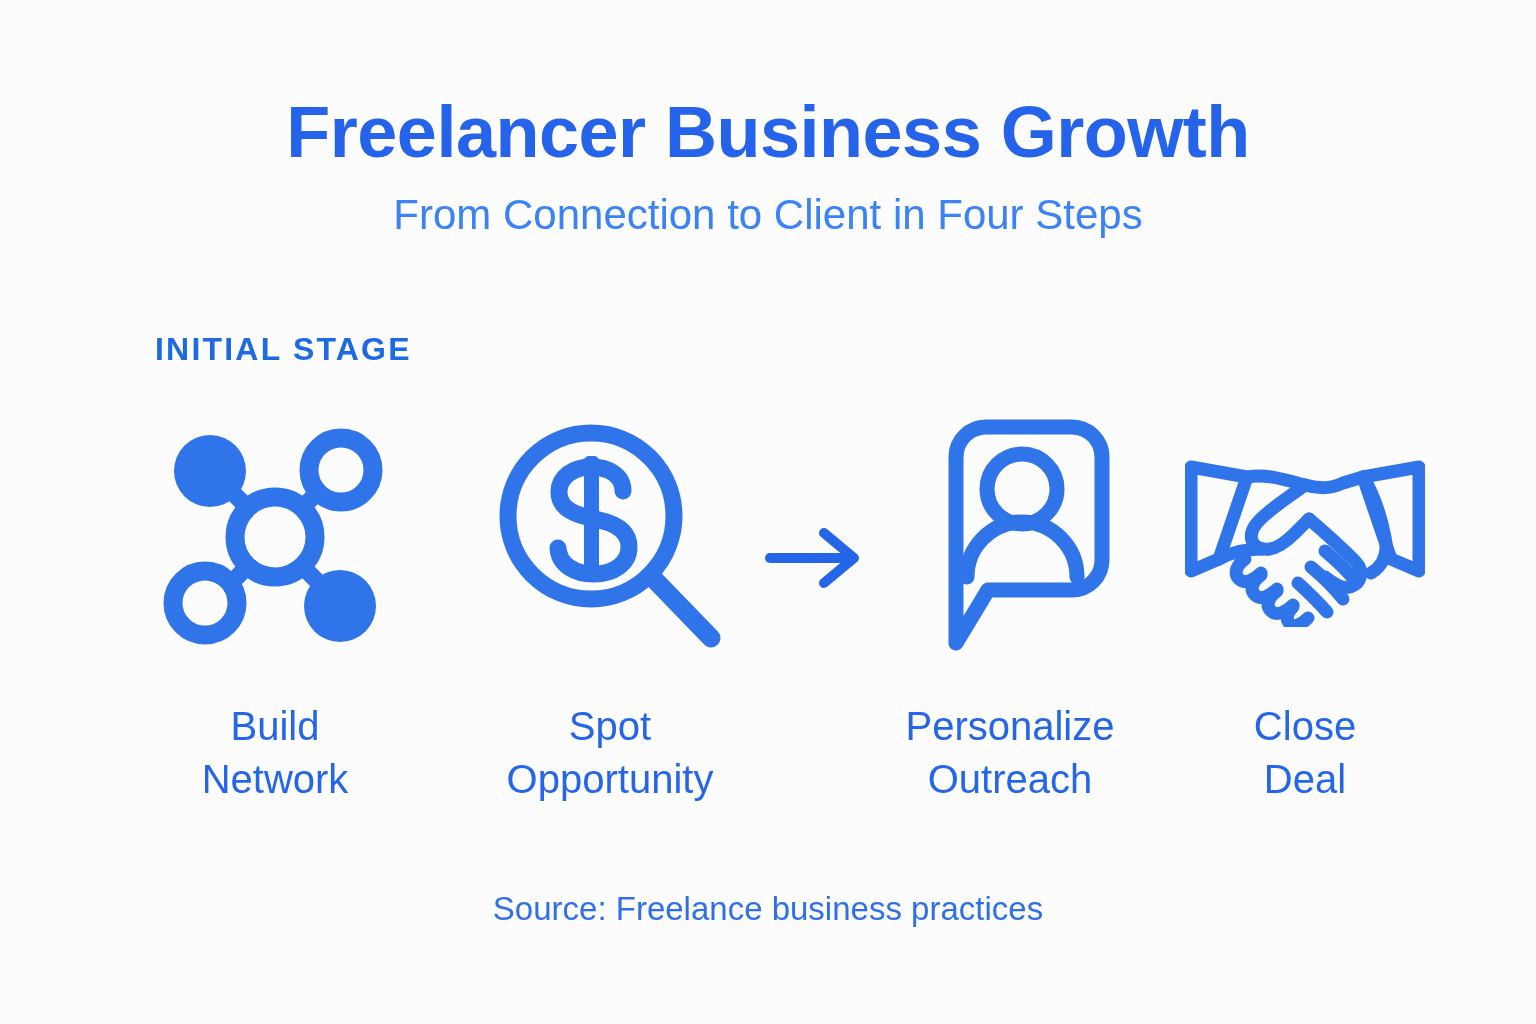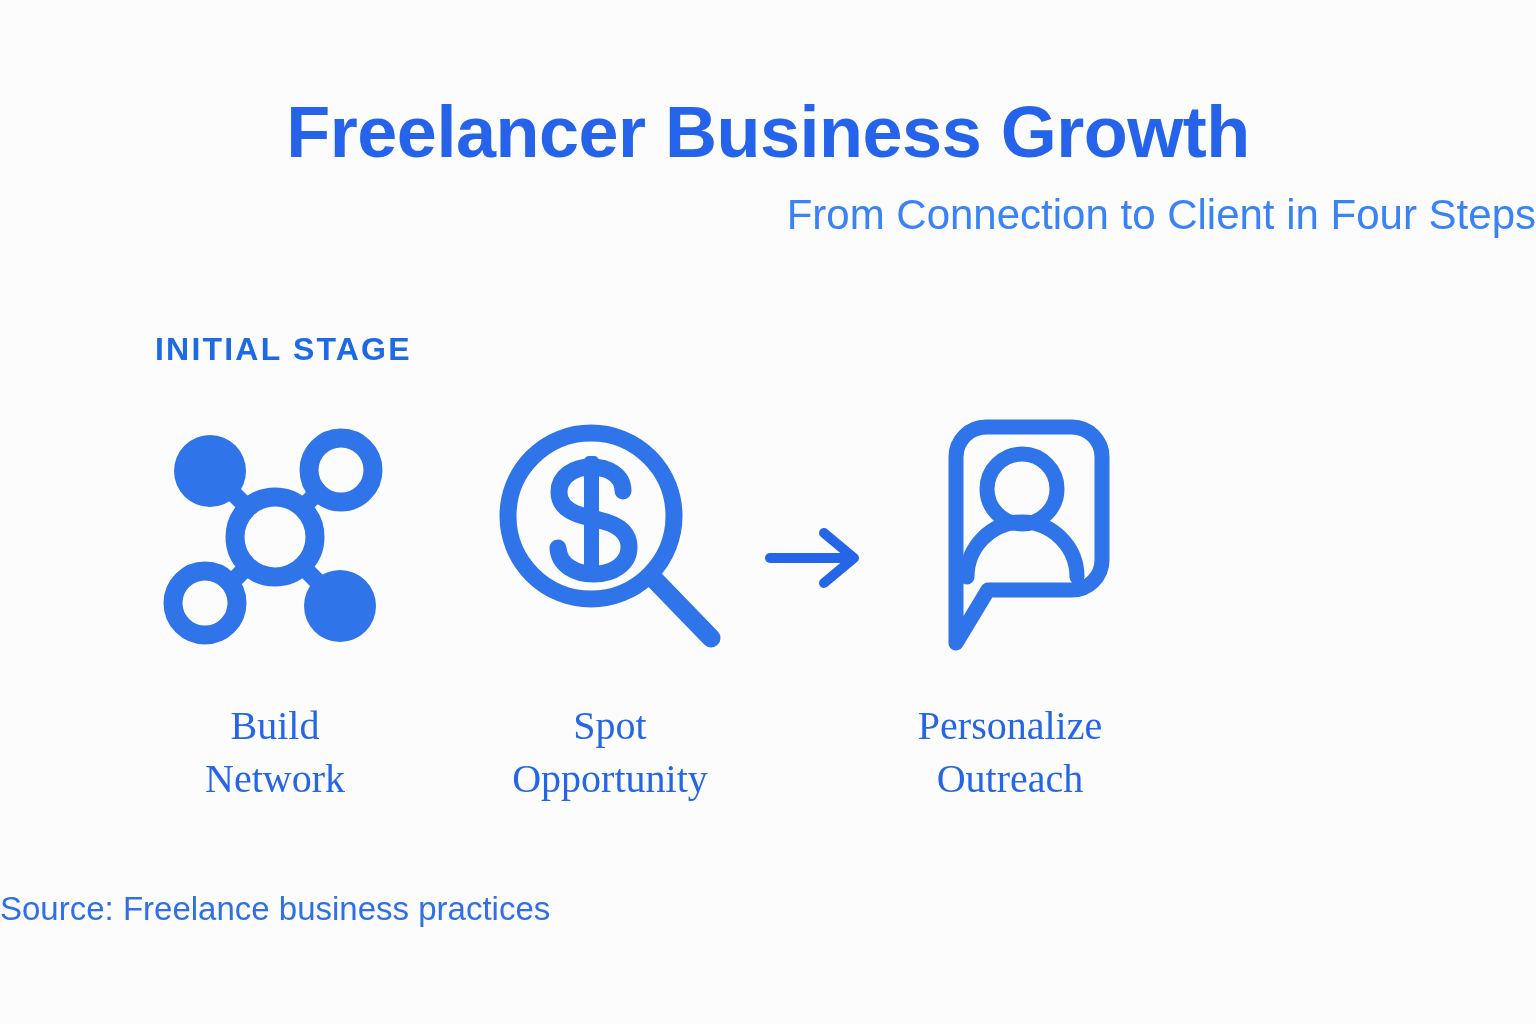--- a/index.html
+++ b/index.html
@@ -33,21 +33,21 @@
     line-height: 1;
     letter-spacing: -0.5px;
     color: #2563eb;
     white-space: nowrap;
   }
   .subtitle {
     position: absolute;
     top: 186px;
     left: 0;
     width: 1536px;
-    text-align: right;
+    text-align: center;
     font-size: 42px;
     font-weight: 400;
     line-height: 1;
     color: #3b82f6;
     white-space: nowrap;
   }
 
   
   .stage-label {
     position: absolute;
@@ -61,21 +61,20 @@
   .stage-initial { top: 325px; left: 155px; }
   .stage-growth  { top: 325px; left: 1010px; }
 
   
   .steps {
     position: absolute;
     top: 404px;
     left: 120px;
     width: 1320px;
     height: 420px;
-    font-family: Liberation Serif, serif;
   }
   .step {
     position: absolute;
     top: 0;
     width: 270px;
     height: 420px;
   }
   .step-1 { left: 20px; }
   .step-2 { left: 355px; }
   .step-3 { left: 755px; }
@@ -114,21 +113,21 @@
     width: 110px;
     height: 90px;
   }
 
   
   .source {
     position: absolute;
     top: 884px;
     left: 0;
     width: 1536px;
-    text-align: left;
+    text-align: center;
     font-size: 33px;
     font-weight: 400;
     color: #2f6fe8;
     line-height: 1;
     white-space: nowrap;
   }
 </style>
 </head>
 <body>
 
@@ -209,20 +208,67 @@
 
           <circle cx="112" cy="74" r="35"></circle>
 
           <path d="M57 162 a55 55 0 0 1 110 0"></path>
         </svg>
       </div>
       <div class="step-caption">Personalize
 Outreach</div>
     </div>
 
+    <div class="step step-4">
+      <div class="icon-box">
+        <svg width="240" height="180" viewBox="0 0 240 180" fill="none" stroke="#2f74e8" stroke-width="13" stroke-linecap="round" stroke-linejoin="round">
+
+          <path d="M6 20 L6 124 L34 112 L62 30 Z"></path>
+
+          <path d="M234 20 L234 124 L206 112 L178 30 Z"></path>
+
+          <path d="M62 30
+                   C82 26 104 34 120 38
+                   C134 42 146 42 158 36
+                   L178 30"></path>
+
+          <path d="M120 38
+                   C104 50 84 62 72 76
+                   C62 88 66 100 78 102
+                   C88 104 100 96 110 86
+                   L124 72"></path>
+
+          <path d="M124 72
+                   C138 84 156 100 170 114
+                   C180 124 176 138 164 140
+                   C156 142 148 136 140 130"></path>
+
+          <path d="M178 30
+                   C188 46 196 70 200 90
+                   C204 108 196 120 186 126"></path>
+
+          <path d="M34 112
+                   C48 104 64 102 78 102"></path>
+
+          <path d="M60 112 C52 118 48 126 54 132 C60 138 70 132 76 126"></path>
+
+          <path d="M76 128 C68 134 64 142 70 148 C76 154 86 148 92 142"></path>
+
+          <path d="M92 144 C84 150 80 158 86 164 C92 170 102 164 108 158"></path>
+
+          <path d="M108 160 C102 166 100 172 105 177 C110 181 118 176 123 171"></path>
+
+          <path d="M140 104 C152 114 164 126 172 136"></path>
+          <path d="M126 120 C138 130 150 142 158 152"></path>
+          <path d="M113 136 C124 146 134 156 142 165"></path>
+        </svg>
+      </div>
+      <div class="step-caption">Close
+Deal</div>
+    </div>
 
   </div>
 
   <div class="flow-arrow">
     <svg width="110" height="90" viewBox="0 0 110 90" fill="none" stroke="#2565e8" stroke-width="10" stroke-linecap="round" stroke-linejoin="round">
       <line x1="8" y1="45" x2="86" y2="45"></line>
       <polyline points="62,20 92,45 62,70"></polyline>
     </svg>
   </div>
 

